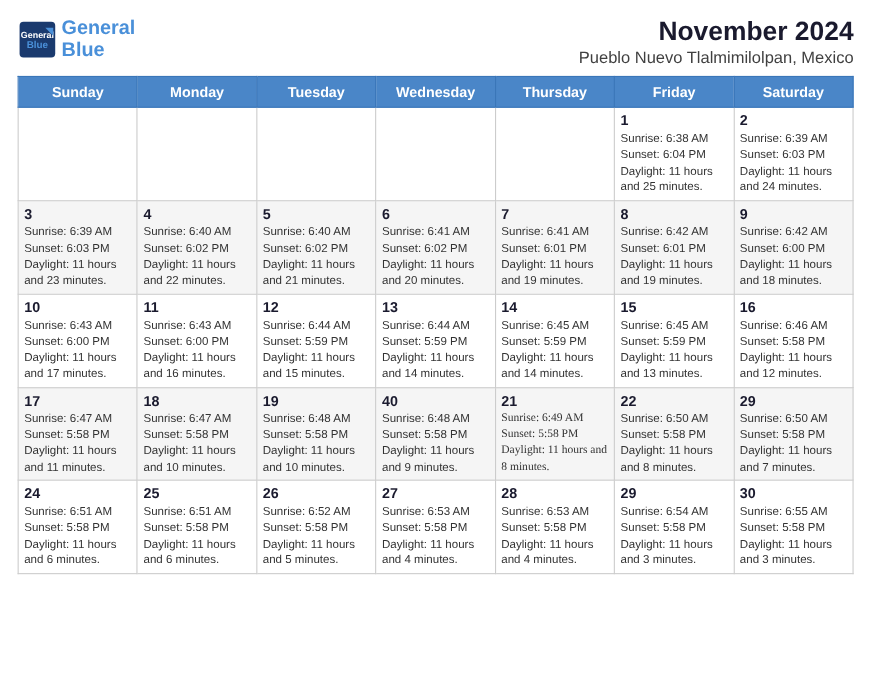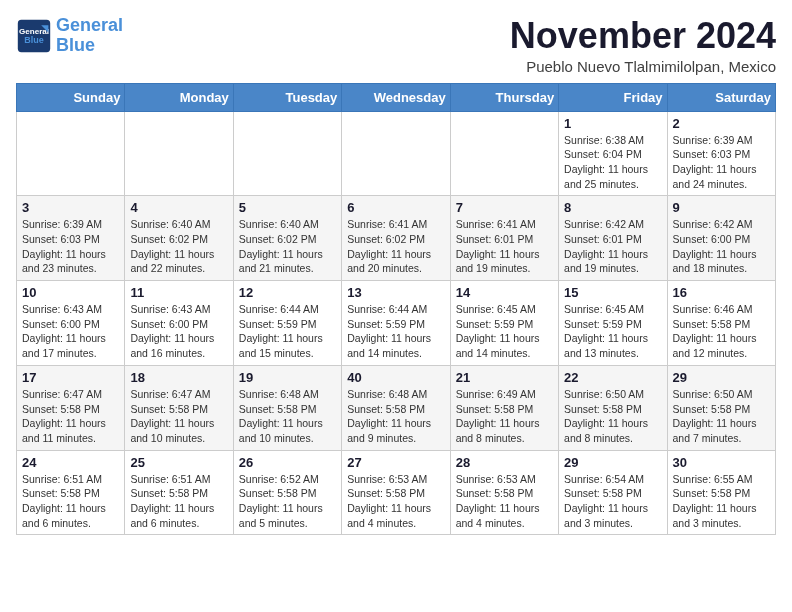--- a/index.html
+++ b/index.html
@@ -31,42 +31,42 @@
       color: #4a90d9;
     }
     .logo-icon {
       width: 36px;
       height: 36px;
     }
     .title-block {
       text-align: right;
     }
     .month-title {
-      font-size: 36px;
+      font-size: 24px;
       font-weight: bold;
       color: #1a1a2e;
       line-height: 1.1;
     }
     .location {
       font-size: 15px;
       color: #404040;
       margin-top: 2px;
     }
     .calendar {
       width: 100%;
       border-collapse: collapse;
       margin-top: 8px;
     }
     .calendar th {
       background: #4a86c8;
       color: #fff;
       font-size: 13px;
       font-weight: bold;
       padding: 6px 4px;
-      text-align: right;
+      text-align: center;
       border: 1px solid #3a76b8;
     }
     .calendar td {
       border: 1px solid #ccc;
       vertical-align: top;
       padding: 4px 5px;
       width: 108px;
       min-height: 80px;
       background: #fff;
       font-size: 11px;
@@ -258,21 +258,21 @@
 Daylight: 11 hours and 10 minutes.</div>
         </td>
         <td>
           <span class="day-number">40</span>
           <div class="day-info" style="white-space: pre-line;">Sunrise: 6:48 AM
 Sunset: 5:58 PM
 Daylight: 11 hours and 9 minutes.</div>
         </td>
         <td>
           <span class="day-number">21</span>
-          <div class="day-info" style="white-space: pre-line;">Sunrise: 6:49 AM
+          <div class="day-info" style="white-space: pre-line; font-family: Liberation Serif, serif;">Sunrise: 6:49 AM
 Sunset: 5:58 PM
 Daylight: 11 hours and 8 minutes.</div>
         </td>
         <td>
           <span class="day-number">22</span>
           <div class="day-info" style="white-space: pre-line;">Sunrise: 6:50 AM
 Sunset: 5:58 PM
 Daylight: 11 hours and 8 minutes.</div>
         </td>
         <td>

